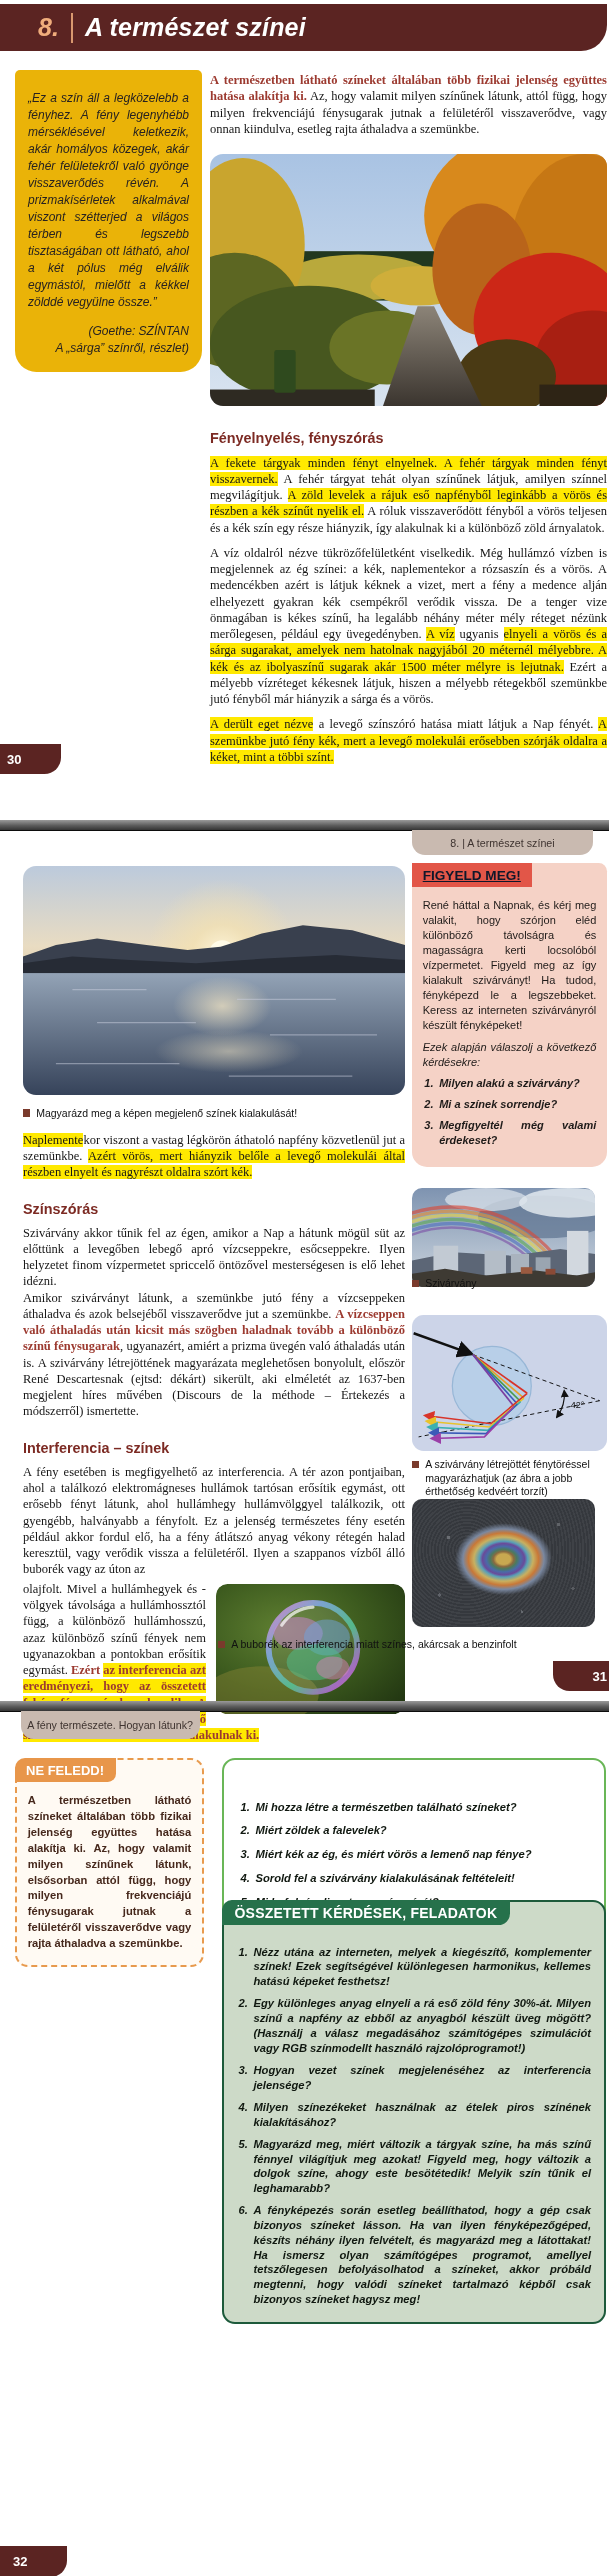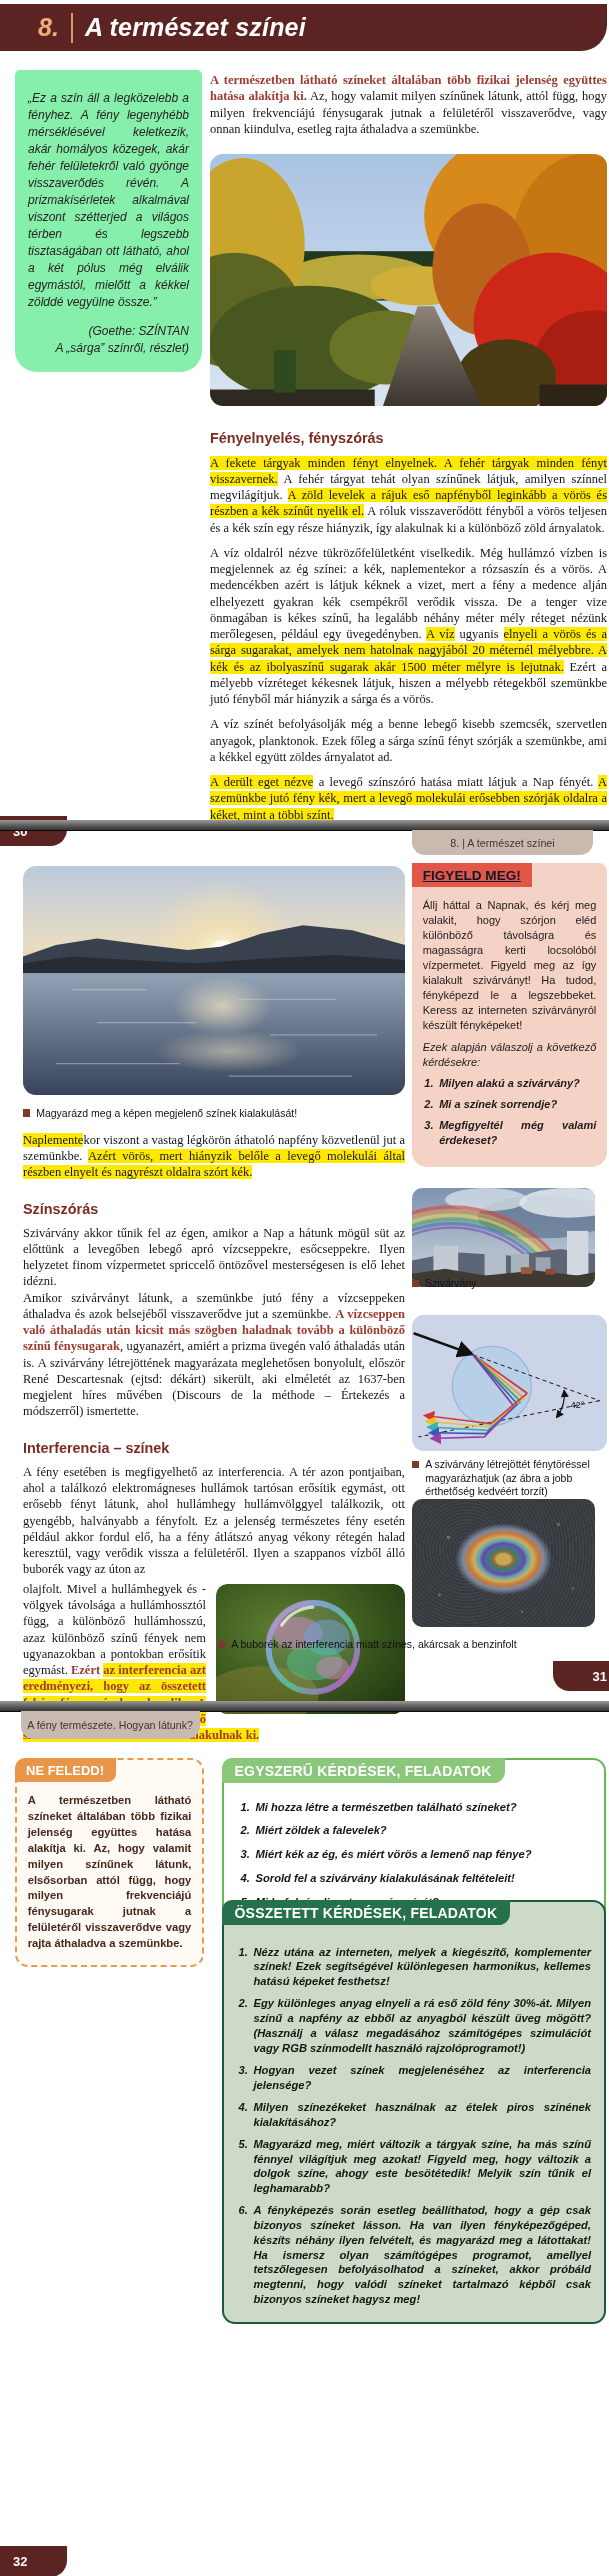--- a/index.html
+++ b/index.html
@@ -23,21 +23,21 @@
   .banner .bar{width:1.6px;height:30px;background:#f0ad7c;opacity:.85;margin:0 12.3px;}
   .banner .ttl{color:#fff;font:italic 700 25px "Liberation Sans",sans-serif;letter-spacing:0.2px;}
   .pagetab{position:absolute;background:#5b2422;color:#fff;
            font:700 13px "Liberation Sans",sans-serif;display:flex;align-items:center;}
   .toptab{position:absolute;background:#c9bab0;color:#3f3430;
           font:10.7px "Liberation Sans",sans-serif;display:flex;align-items:center;justify-content:center;
           border-radius:0 0 13px 13px;}
   .sep{position:absolute;left:0;width:609px;height:10px;
        background:linear-gradient(#9a9a9a,#5c5c5c 55%,#353535);border-bottom:1.6px solid #0c0c0c;}
   
-  .quotebox{position:absolute;left:15px;top:70px;width:161px;background:#86efac;
+  .quotebox{position:absolute;left:15px;top:70px;width:161px;background:#eab308;
             border-radius:5px 5px 21.4px 21.4px;padding:20px 13px 15px;
             font:italic 12px/1.42 "Liberation Sans",sans-serif;color:#272220;text-align:justify;}
   .quotebox .attr{text-align:right;margin-top:11.5px;}
   .maincol30{position:absolute;left:210px;top:72px;width:397px;}
   .photo{border-radius:13px;}
   .autumn{width:397px;height:252px;margin-top:8.2px;}
   
   .leftcol31{position:absolute;left:23px;top:866px;width:382px;}
   .sea{width:382px;height:229px;}
   .leftcol31 .cap{margin:7.4px 0 11.5px;}
@@ -131,25 +131,24 @@
       <ellipse cx="360" cy="270" rx="60" ry="45" fill="#4a3a14"></ellipse>
       <polygon points="252,185 272,185 330,306 210,306" fill="url(#path1)"></polygon>
       <rect y="286" width="200" height="20" fill="#2e2a22"></rect>
       <rect x="400" y="280" width="82" height="26" fill="#2e2415"></rect>
       <rect x="78" y="238" width="26" height="52" rx="3" fill="#2f4a1e"></rect>
     </svg>
 
     <h2 class="sect">Fényelnyelés, fényszórás</h2>
     <p><span class="seg-h">A fekete tárgyak minden fényt elnyelnek. A fehér tárgyak minden fényt visszavernek.</span><span class="seg-p"> A fehér tárgyat tehát olyan színűnek látjuk, amilyen színnel megvilágítjuk. </span><span class="seg-h">A zöld levelek a rájuk eső napfényből leginkább a vörös és részben a kék színűt nyelik el.</span><span class="seg-p"> A róluk visszaverődött fényből a vörös teljesen és a kék szín egy része hiányzik, így alakulnak ki a különböző zöld árnyalatok.</span></p>
     <p><span class="seg-p">A víz oldalról nézve tükrözőfelületként viselkedik. Még hullámzó vízben is megjelennek az ég színei: a kék, naplementekor a rózsaszín és a vörös. A medencékben azért is látjuk kéknek a vizet, mert a fény a medence alján elhelyezett gyakran kék csempékről verődik vissza. De a tenger vize önmagában is kékes színű, ha legalább néhány méter mély réteget nézünk merőlegesen, például egy üvegedényben. </span><span class="seg-h">A víz</span><span class="seg-p"> ugyanis </span><span class="seg-h">elnyeli a vörös és a sárga sugarakat, amelyek nem hatolnak nagyjából 20 méternél mélyebbre. A kék és az ibolyaszínű sugarak akár 1500 méter mélyre is lejutnak.</span><span class="seg-p"> Ezért a mélyebb vízréteget kékesnek látjuk, hiszen a mélyebb rétegekből szemünkbe jutó fényből már hiányzik a sárga és a vörös.</span></p>
-    <p><span class="seg-p">A víz színét befolyásolják még a benne lebegő kisebb szemcsék, szervetlen anyagok, planktonok. Ezek főleg a sárga színű fényt szórják a szemünkbe, ami a kékkel együtt zöldes árnyalatot ad.</span></p>
     <p><span class="seg-h">A derült eget nézve</span><span class="seg-p"> a levegő színszóró hatása miatt látjuk a Nap fényét. </span><span class="seg-h">A szemünkbe jutó fény kék, mert a levegő molekulái erősebben szórják oldalra a kéket, mint a többi színt.</span></p>
   </div>
 
-  <div class="pagetab" style="left:0;top:816px;width:54px;height:30px;border-radius:0 0 16.5px 0;padding-left:13px;">30</div>
+  <div class="pagetab" style="left:0;top:744px;width:54px;height:30px;border-radius:0 0 16.5px 0;padding-left:7px;">30</div>
 
   <div class="sep" style="top:820px;"></div>
 
   <div class="toptab" style="left:412px;top:830px;width:181px;height:25px;">8. | A természet színei</div>
 
   <div class="leftcol31 body-text">
     
     <svg class="photo sea" viewBox="0 0 464 278" preserveAspectRatio="none">
       <defs>
         <linearGradient id="sky2" x1="0" y1="0" x2="0" y2="1">
@@ -226,21 +225,21 @@
         <ellipse cx="142" cy="102" rx="20" ry="14" fill="#d880b8" opacity=".5"></ellipse>
         <path d="M80 50 A48 48 0 0 1 118 28" fill="none" stroke="#fff" stroke-width="4" opacity=".7" stroke-linecap="round"></path>
       </svg>
       <p style="margin:3.3px 0 0;"><span class="seg-p">olajfolt. Mivel a hullámhegyek és -völgyek távolsága a hullámhossztól függ, a különböző hullámhosszú, azaz különböző színű fények nem ugyanazokban a pontokban erősítik egymást. </span><span class="seg-r">Ezért </span><span class="seg-rh">az interferencia azt eredményezi, hogy az összetett fehér fény színekre bomlik. A CD-, DVD-lemezen megjelenő színek is az interferencia miatt alakulnak ki.</span></p>
       <div style="clear:both;"></div>
     </div>
   </div>
 
   <div class="figyeld">
     <div class="figyeld-h">FIGYELD MEG!</div>
-    <div>Állj háttal a Napnak, és kérj meg valakit, hogy szórjon eléd különböző távolságra és magasságra kerti locsolóból vízpermetet. Figyeld meg az így kialakult szivárványt! Ha tudod, fényképezd le a legszebbeket. Keress az interneten szivárványról készült fényképeket!</div>
+    <div>René háttal a Napnak, és kérj meg valakit, hogy szórjon eléd különböző távolságra és magasságra kerti locsolóból vízpermetet. Figyeld meg az így kialakult szivárványt! Ha tudod, fényképezd le a legszebbeket. Keress az interneten szivárványról készült fényképeket!</div>
     <div class="it">Ezek alapján válaszolj a következő kérdésekre:</div>
     <ol class="q">
         <li>Milyen alakú a szivárvány?</li>
         <li>Mi a színek sorrendje?</li>
         <li>Megfigyeltél még valami érdekeset?</li>
       </ol>
   </div>
 
   <svg class="abs photo" style="left:412px;top:1188px;width:183px;height:99px;border-radius:10px;" viewBox="0 0 222 120" preserveAspectRatio="none">
     <defs>
@@ -325,21 +324,20 @@
   <div class="sep" style="top:1701px;"></div>
 
   <div class="toptab" style="left:20.6px;top:1711px;width:179px;height:28px;text-align:center;">A fény természete. Hogyan látunk?</div>
 
   <div class="nefeledd">
     <div class="nf-h">NE FELEDD!</div>
     <div>A természetben látható színeket általában több fizikai jelenség együttes hatása alakítja ki. Az, hogy valamit milyen színűnek látunk, elsősorban attól függ, hogy milyen frekvenciájú fénysugarak jutnak a felületéről visszaverődve vagy rajta áthaladva a szemünkbe.</div>
   </div>
 
   <div class="qbox simplebox">
-    <div class="hd">EGYSZERŰ KÉRDÉSEK, FELADATOK</div>
     <ol class="q">
         <li>Mi hozza létre a természetben található színeket?</li>
         <li>Miért zöldek a falevelek?</li>
         <li>Miért kék az ég, és miért vörös a lemenő nap fénye?</li>
         <li>Sorold fel a szivárvány kialakulásának feltételeit!</li>
         <li>Mi befolyásolja a tengervíz színét?</li>
       </ol>
   </div>
 
   <div class="qbox complexbox">

